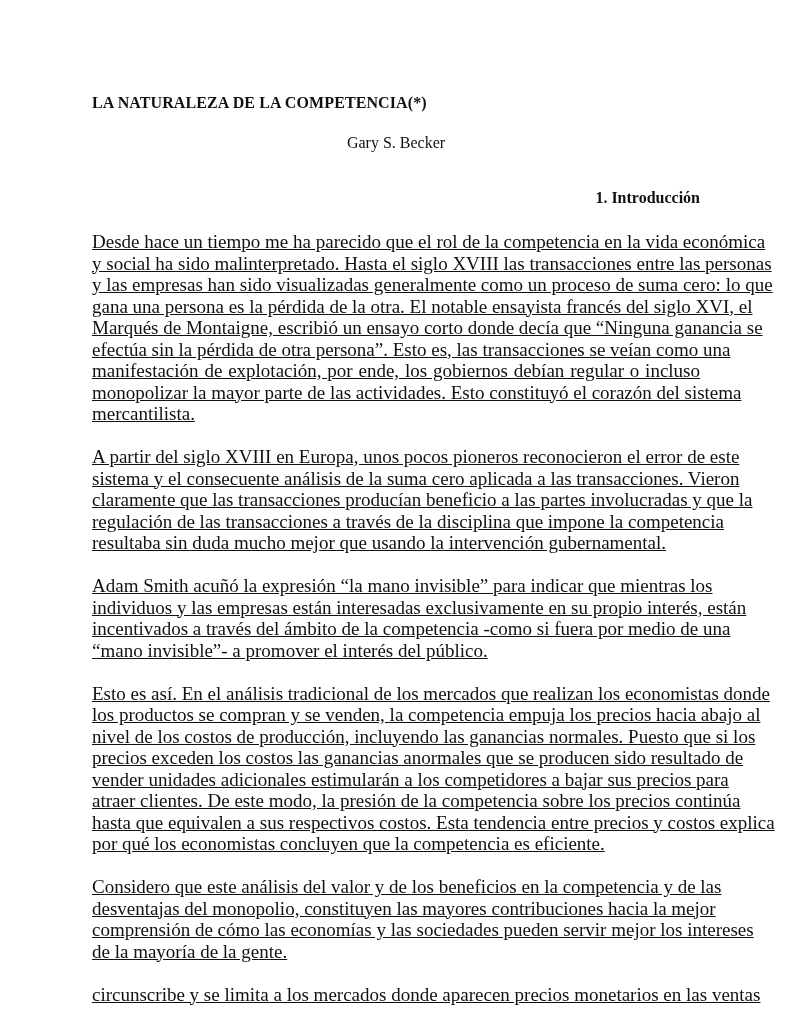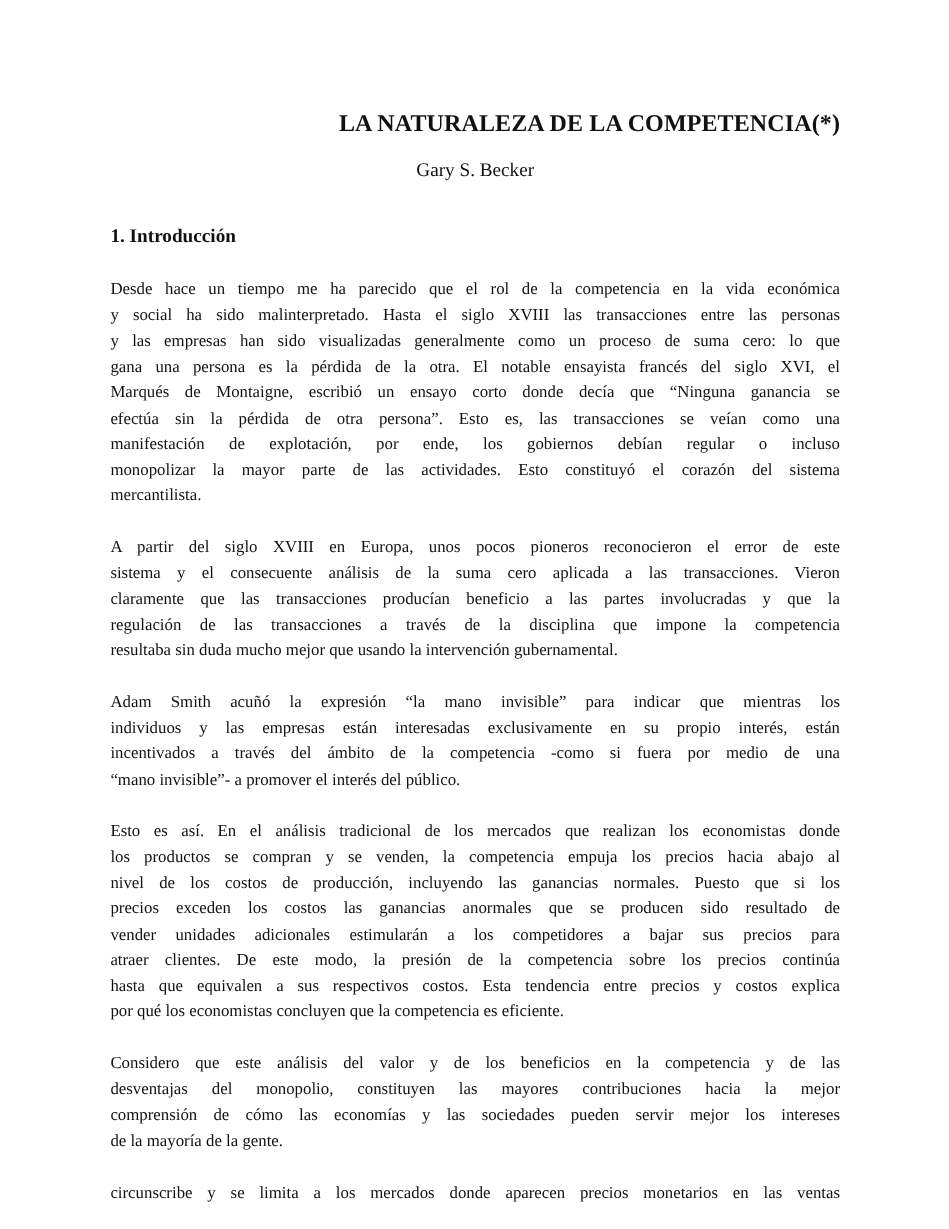--- a/index.html
+++ b/index.html
@@ -19,59 +19,60 @@
     position: absolute;
     left: 92px;
     top: 0;
     width: 608px;
   }
   .title {
     position: absolute;
     top: 93px;
     left: 0;
     width: 608px;
-    text-align: right;
+    text-align: left;
     font-weight: bold;
-    font-size: 20px;
+    font-size: 16px;
     line-height: 20px;
     margin: 0;
     letter-spacing: 0.1px;
   }
   .author {
     position: absolute;
     top: 133px;
     left: 0;
     width: 608px;
     text-align: center;
     font-size: 16px;
     line-height: 20px;
   }
   .section-heading {
     position: absolute;
     top: 188px;
     left: 0;
     width: 608px;
-    text-align: left;
+    text-align: right;
     font-weight: bold;
     font-size: 16px;
     line-height: 20px;
     margin: 0;
   }
   .body {
     position: absolute;
     top: 231px;
     left: 0;
     width: 608px;
   }
   .para {
     margin: 0 0 21.5px 0;
-    font-size: 14px;
+    font-size: 19px;
     line-height: 21.5px;
     text-align: justify;
     text-align-last: left;
+    text-decoration: underline;
   }
   .line {
     display: block;
     text-align: justify;
     text-align-last: justify;
     white-space: nowrap;
   }
   .line.last {
     text-align-last: left;
   }

